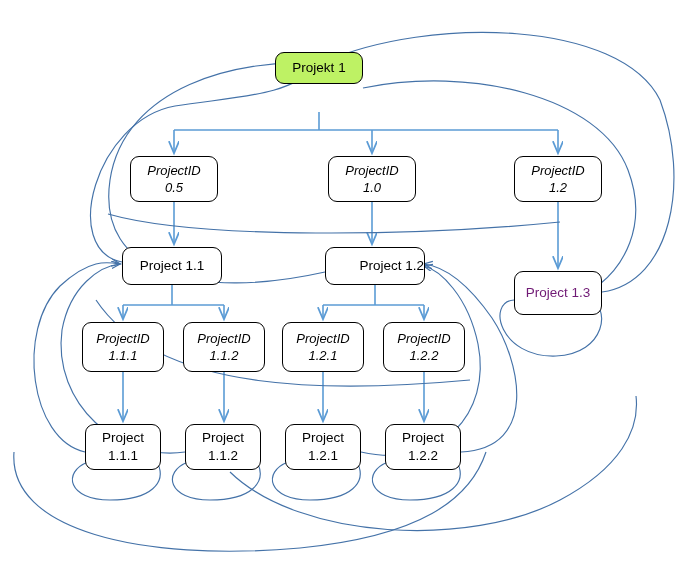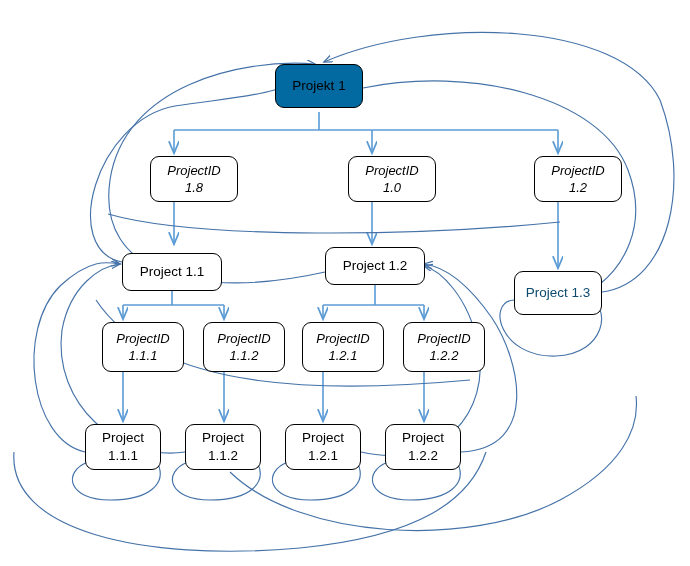--- a/index.html
+++ b/index.html
@@ -42,21 +42,20 @@
     z-index: 5;
     user-select: none;
   }
   .node .line1, .node .line2 {
     display: block;
     white-space: nowrap;
   }
   .node.id-node {
     font-style: italic;
     font-size: 13px;
-    margin-left: 20px;
   }
   .node.single .line1 {
     font-size: 13.5px;
   }
 </style>
 </head>
 <body>
 
 <div id="diagram-root" style="background: rgb(255, 255, 255);">
 
@@ -128,42 +127,42 @@
     <g fill="none" stroke="#4472A8" stroke-width="1.15">
       <path d="M514,300 C 486,302 500,358 556,356 C 606,354 612,306 588,298" stroke="#4472A8"></path>
       <path d="M88,462 C 62,472 68,500 110,500 C 152,500 166,482 158,464" stroke="#4472A8"></path>
       <path d="M188,462 C 162,472 168,500 210,500 C 252,500 266,482 258,464" stroke="#4472A8"></path>
       <path d="M288,462 C 262,472 268,500 310,500 C 352,500 366,482 358,464" stroke="#4472A8"></path>
       <path d="M388,462 C 362,472 368,500 410,500 C 452,500 466,482 458,464" stroke="#4472A8"></path>
     </g>
   </svg>
 
   <div id="nodes-host">
-      <div class="node project-node single" style="left: 275px; top: 64px; width: 88px; height: 44px; border-color: rgb(0, 0, 0); background: #0369a1; color: rgb(0, 0, 0);">
+      <div class="node project-node single" style="left: 275px; top: 52px; width: 88px; height: 32px; border-color: rgb(0, 0, 0); background: #bef264; color: rgb(0, 0, 0);">
         <span class="line1">Projekt 1</span>
       </div>
       <div class="node id-node" style="left: 130px; top: 156px; width: 88px; height: 46px; border-color: rgb(0, 0, 0); background: rgb(255, 255, 255); color: rgb(0, 0, 0);">
         <span class="line1">ProjectID</span>
-        <span class="line2">1.8</span>
+        <span class="line2">0.5</span>
       </div>
       <div class="node id-node" style="left: 328px; top: 156px; width: 88px; height: 46px; border-color: rgb(0, 0, 0); background: rgb(255, 255, 255); color: rgb(0, 0, 0);">
         <span class="line1">ProjectID</span>
         <span class="line2">1.0</span>
       </div>
       <div class="node id-node" style="left: 514px; top: 156px; width: 88px; height: 46px; border-color: rgb(0, 0, 0); background: rgb(255, 255, 255); color: rgb(0, 0, 0);">
         <span class="line1">ProjectID</span>
         <span class="line2">1.2</span>
       </div>
-      <div class="node project-node single" style="left: 122px; top: 253px; width: 100px; height: 38px; border-color: rgb(0, 0, 0); background: rgb(255, 255, 255); color: rgb(0, 0, 0);">
+      <div class="node project-node single" style="left: 122px; top: 247px; width: 100px; height: 38px; border-color: rgb(0, 0, 0); background: rgb(255, 255, 255); color: rgb(0, 0, 0);">
         <span class="line1">Project 1.1</span>
       </div>
-      <div class="node project-node single" style="left: 325px; top: 247px; width: 100px; height: 38px; border-color: rgb(0, 0, 0); background: rgb(255, 255, 255); color: rgb(0, 0, 0);">
+      <div class="node project-node single" style="left: 325px; top: 247px; width: 100px; height: 38px; border-color: rgb(0, 0, 0); background: rgb(255, 255, 255); color: rgb(0, 0, 0); align-items: flex-end;">
         <span class="line1">Project 1.2</span>
       </div>
-      <div class="node project-node single" style="left: 514px; top: 271px; width: 88px; height: 44px; border-color: rgb(0, 0, 0); background: rgb(255, 255, 255); color: #0c4a6e;">
+      <div class="node project-node single" style="left: 514px; top: 271px; width: 88px; height: 44px; border-color: rgb(0, 0, 0); background: rgb(255, 255, 255); color: #701a75;">
         <span class="line1">Project 1.3</span>
       </div>
       <div class="node id-node" style="left: 82px; top: 322px; width: 82px; height: 50px; border-color: rgb(0, 0, 0); background: rgb(255, 255, 255); color: rgb(0, 0, 0);">
         <span class="line1">ProjectID</span>
         <span class="line2">1.1.1</span>
       </div>
       <div class="node id-node" style="left: 183px; top: 322px; width: 82px; height: 50px; border-color: rgb(0, 0, 0); background: rgb(255, 255, 255); color: rgb(0, 0, 0);">
         <span class="line1">ProjectID</span>
         <span class="line2">1.1.2</span>
       </div>

